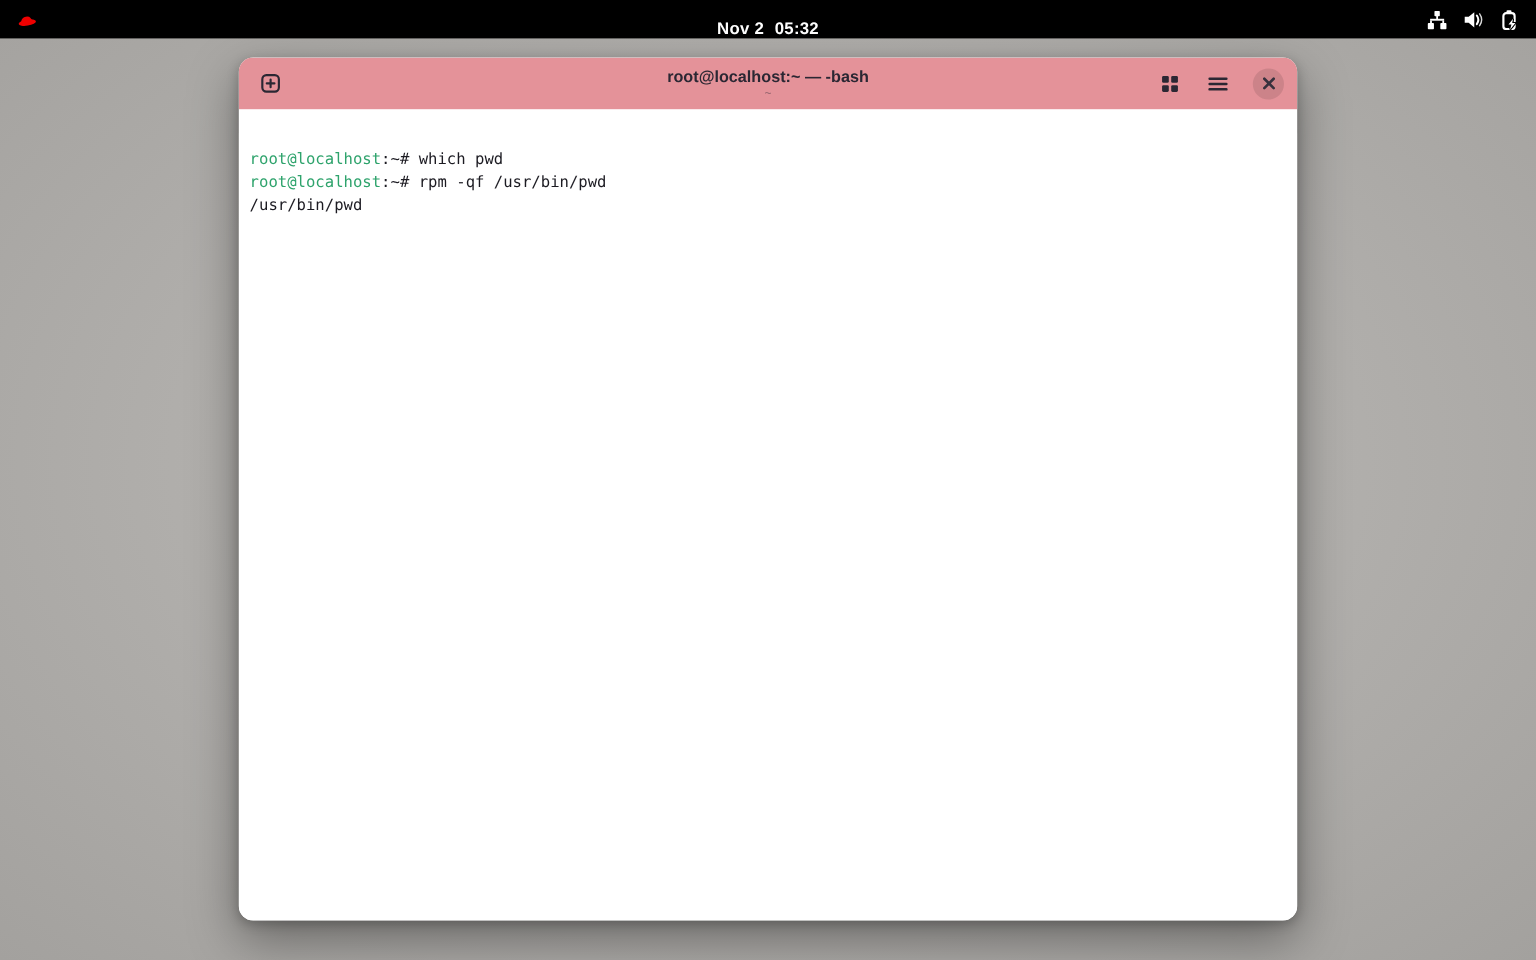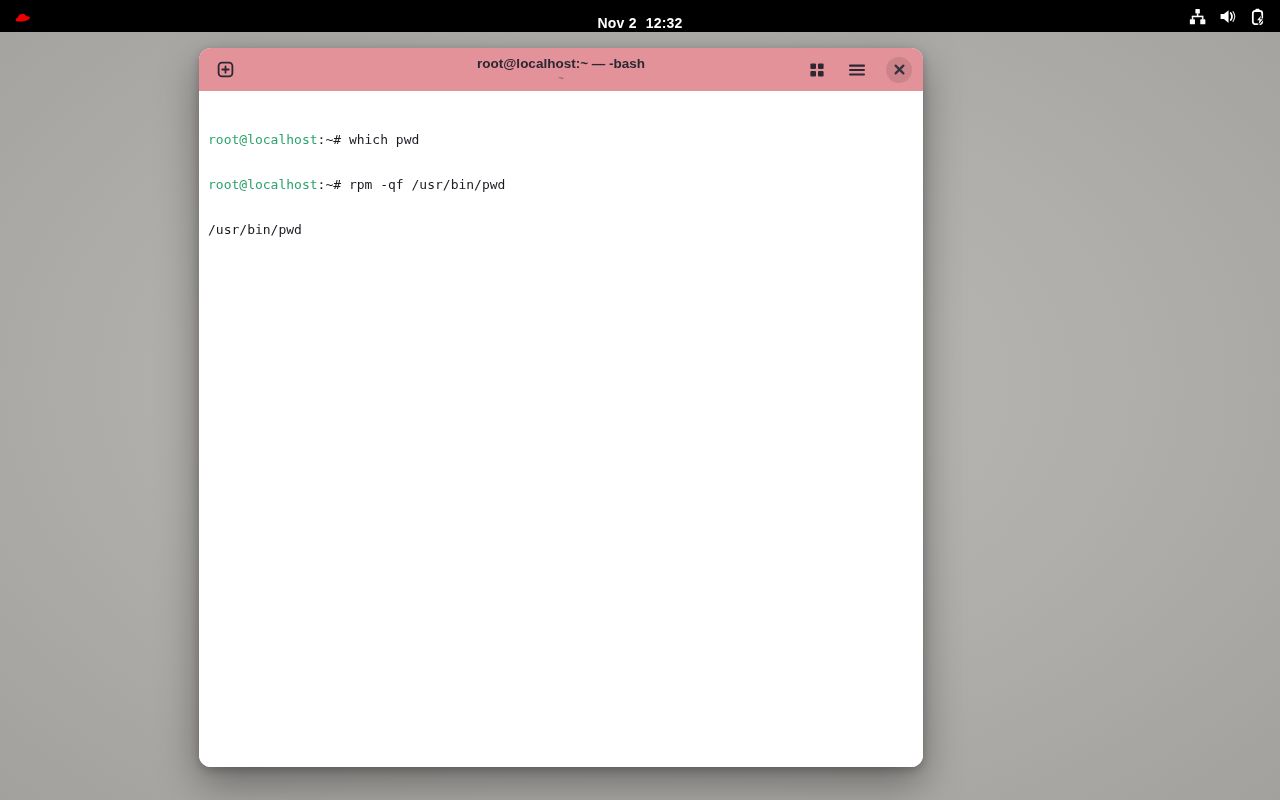--- a/index.html
+++ b/index.html
@@ -19,25 +19,25 @@
   .topbar-clock {
     position: absolute; left: 0; right: 0; top: 0; height: 46px;
     display: flex; align-items: center; justify-content: center;
     font-weight: bold; font-size: 14px; letter-spacing: 0.2px; gap: 9px;
   }
   .topbar-tray { position: absolute; right: 14px; top: 0; height: 32px; display: flex; align-items: center; gap: 13px; }
   .tray-icon { width: 17px; height: 17px; display: block; }
 
   
   .window {
-    position: absolute; left: 199px; top: 48px; width: 724px; height: 719px;
+    position: absolute; left: 199px; top: 48px; width: 882px; height: 719px;
     border-radius: 12px;
     box-shadow: 0 16px 42px rgba(0,0,0,0.38), 0 3px 10px rgba(0,0,0,0.22);
     background: #fff; overflow: hidden;
-    display: flex; flex-direction: column;
+    display: flex; flex-direction: column; gap: 20px;
   }
   .titlebar {
     height: 43px; flex: 0 0 43px;
     background: #e49299;
     position: relative;
     display: flex; align-items: center;
     padding: 0 9px;
   }
   .tb-btn {
     width: 34px; height: 34px; border: none; background: transparent;
@@ -66,42 +66,42 @@
   }
 
   
   .terminal {
     flex: 1; background: #ffffff;
     padding: 13px 10px 10px 9px;
     font-family: "DejaVu Sans Mono", monospace;
     font-size: 13px; line-height: 19px;
     color: #1c1b22;
   }
-  .term-line { white-space: pre; margin-top: 26px; }
+  .term-line { white-space: pre; }
   .p-user { color: #2ea36c; }
   .p-rest { color: #1c1b22; }
 </style>
 </head>
 <body>
 
 <div class="desktop">
 
   <div class="topbar">
     <div class="topbar-left">
       <svg class="tray-icon" width="24" height="18" viewBox="0 0 24 18">
         <g fill="#ee0000" transform="rotate(-9 12 10)">
           <ellipse cx="12" cy="12.3" rx="10.3" ry="3.6"></ellipse>
           <path d="M4.8 12 Q5.4 6.6 9.2 5.6 Q14.6 4.3 16.6 7.6 Q18.2 10.4 18.4 12 Q14 14.4 4.8 12 Z"></path>
         </g>
       </svg>
     </div>
 
     <div class="topbar-clock">
       <span>Nov 2</span>
-      <span>12:32</span>
+      <span>05:32</span>
     </div>
 
     <div class="topbar-tray">
       <svg class="tray-icon" viewBox="0 0 16 16" fill="#ffffff">
         <rect x="6" y="1" width="4.2" height="4.2" rx="0.6"></rect>
         <rect x="7.4" y="5" width="1.4" height="2.6"></rect>
         <rect x="2.6" y="7.2" width="11" height="1.5"></rect>
         <rect x="2.6" y="8.6" width="1.4" height="2.2"></rect>
         <rect x="12.2" y="8.6" width="1.4" height="2.2"></rect>
         <rect x="0.8" y="10.6" width="4.8" height="4.8" rx="0.6"></rect>

